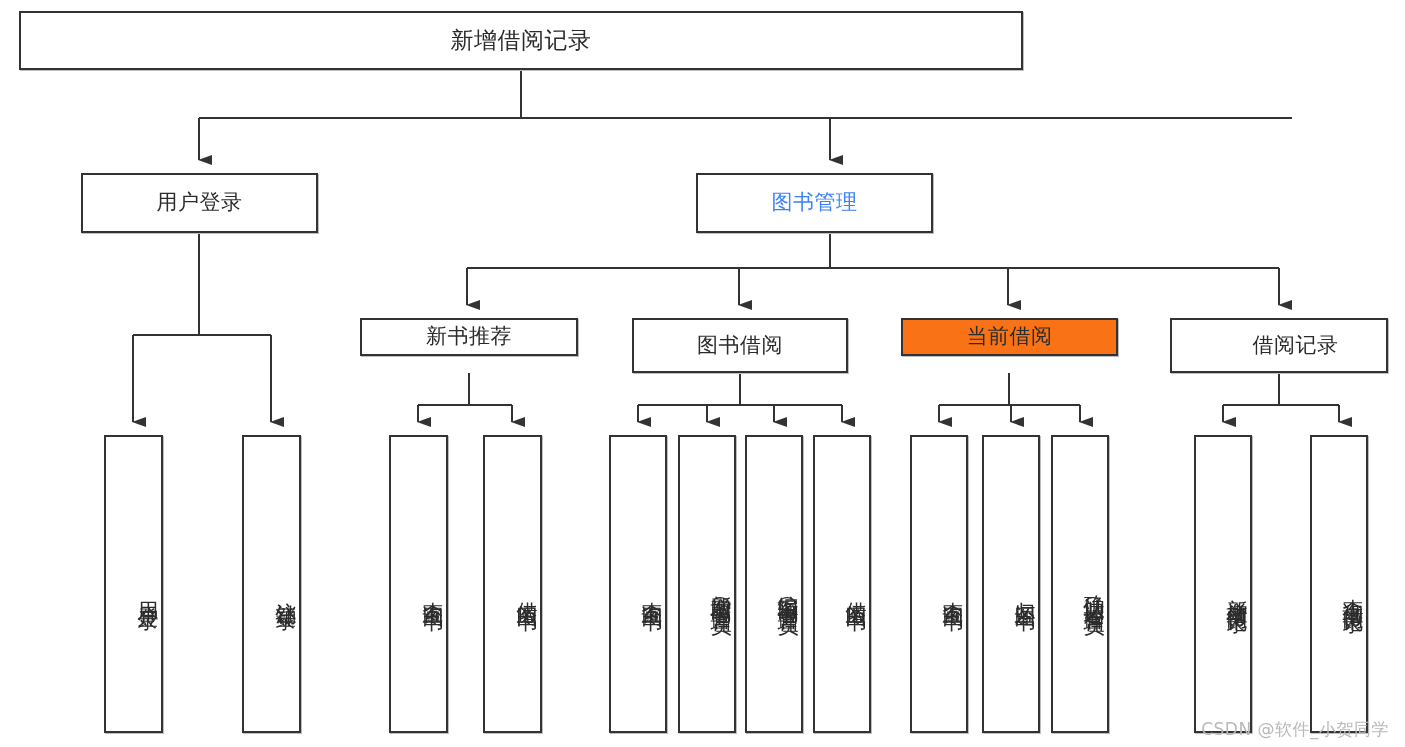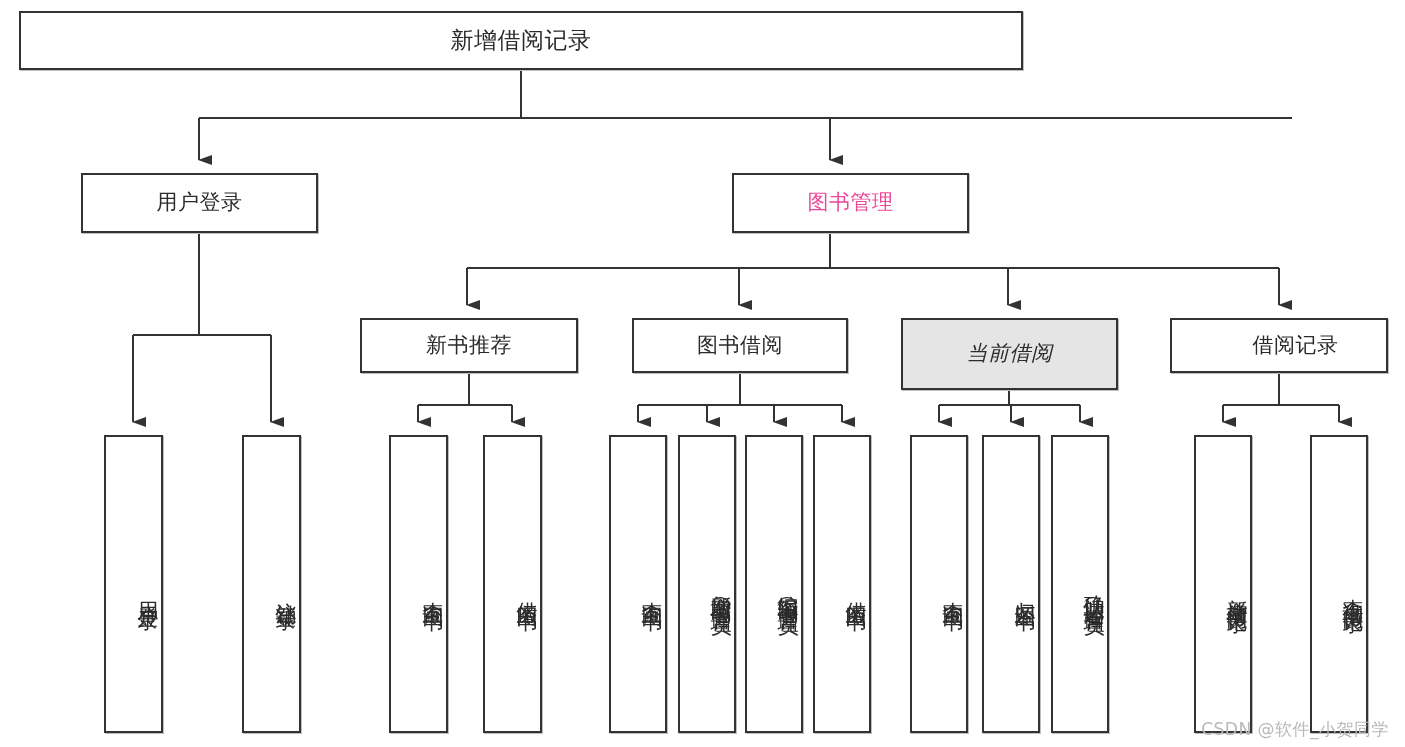--- a/index.html
+++ b/index.html
@@ -117,25 +117,25 @@
       <path d="M 1279 373 L 1279 405"></path>
       <path d="M 1223 405 L 1339 405"></path>
       <path d="M 1223 405 L 1223 422" marker-end="url(#arrow)"></path>
       <path d="M 1339 405 L 1339 422" marker-end="url(#arrow)"></path>
     </g>
   </svg>
 
   <div class="node node-h node-root" style="left: 19px; top: 11px; width: 1004px; height: 59px; border-color: rgb(51, 51, 51); background: rgb(255, 255, 255); color: rgb(43, 43, 43); box-shadow: rgb(191, 191, 191) 1px 1px 0px;">新增借阅记录</div>
 
   <div class="node node-h" style="left: 81px; top: 173px; width: 237px; height: 60px; border-color: rgb(51, 51, 51); background: rgb(255, 255, 255); color: rgb(43, 43, 43); box-shadow: rgb(191, 191, 191) 1px 1px 0px;">用户登录</div>
-  <div class="node node-h" style="left: 732px; top: 173px; width: 237px; height: 60px; border-color: rgb(51, 51, 51); background: rgb(255, 255, 255); color: #ec4899; box-shadow: rgb(191, 191, 191) 1px 1px 0px;">图书管理</div>
+  <div class="node node-h" style="left: 696px; top: 173px; width: 237px; height: 60px; border-color: rgb(51, 51, 51); background: rgb(255, 255, 255); color: #3b82f6; box-shadow: rgb(191, 191, 191) 1px 1px 0px;">图书管理</div>
 
-  <div class="node node-h" style="left: 360px; top: 318px; width: 218px; height: 55px; border-color: rgb(51, 51, 51); background: rgb(255, 255, 255); color: rgb(43, 43, 43); box-shadow: rgb(191, 191, 191) 1px 1px 0px;">新书推荐</div>
+  <div class="node node-h" style="left: 360px; top: 318px; width: 218px; height: 38px; border-color: rgb(51, 51, 51); background: rgb(255, 255, 255); color: rgb(43, 43, 43); box-shadow: rgb(191, 191, 191) 1px 1px 0px;">新书推荐</div>
   <div class="node node-h" style="left: 632px; top: 318px; width: 216px; height: 55px; border-color: rgb(51, 51, 51); background: rgb(255, 255, 255); color: rgb(43, 43, 43); box-shadow: rgb(191, 191, 191) 1px 1px 0px;">图书借阅</div>
-  <div class="node node-h" style="left: 901px; top: 318px; width: 217px; height: 72px; border-color: rgb(51, 51, 51); background: #e5e5e5; color: rgb(43, 43, 43); box-shadow: rgb(191, 191, 191) 1px 1px 0px; font-style: italic;">当前借阅</div>
+  <div class="node node-h" style="left: 901px; top: 318px; width: 217px; height: 38px; border-color: rgb(51, 51, 51); background: #f97316; color: rgb(43, 43, 43); box-shadow: rgb(191, 191, 191) 1px 1px 0px;">当前借阅</div>
   <div class="node node-h" style="left: 1170px; top: 318px; width: 218px; height: 55px; border-color: rgb(51, 51, 51); background: rgb(255, 255, 255); color: rgb(43, 43, 43); box-shadow: rgb(191, 191, 191) 1px 1px 0px; padding-left: 33px;">借阅记录</div>
 
   <div class="node node-v" style="left: 104px; top: 435px; width: 59px; height: 298px; border-color: rgb(51, 51, 51); background: rgb(255, 255, 255); color: rgb(43, 43, 43); box-shadow: rgb(191, 191, 191) 1px 1px 0px;">用户登录</div>
   <div class="node node-v" style="left: 242px; top: 435px; width: 59px; height: 298px; border-color: rgb(51, 51, 51); background: rgb(255, 255, 255); color: rgb(43, 43, 43); box-shadow: rgb(191, 191, 191) 1px 1px 0px;">注销登录</div>
   <div class="node node-v" style="left: 389px; top: 435px; width: 59px; height: 298px; border-color: rgb(51, 51, 51); background: rgb(255, 255, 255); color: rgb(43, 43, 43); box-shadow: rgb(191, 191, 191) 1px 1px 0px;">查询图书</div>
   <div class="node node-v" style="left: 483px; top: 435px; width: 59px; height: 298px; border-color: rgb(51, 51, 51); background: rgb(255, 255, 255); color: rgb(43, 43, 43); box-shadow: rgb(191, 191, 191) 1px 1px 0px;">借阅图书</div>
   <div class="node node-v" style="left: 609px; top: 435px; width: 58px; height: 298px; border-color: rgb(51, 51, 51); background: rgb(255, 255, 255); color: rgb(43, 43, 43); box-shadow: rgb(191, 191, 191) 1px 1px 0px;">查询图书</div>
   <div class="node node-v" style="left: 678px; top: 435px; width: 58px; height: 298px; border-color: rgb(51, 51, 51); background: rgb(255, 255, 255); color: rgb(43, 43, 43); box-shadow: rgb(191, 191, 191) 1px 1px 0px;">新增图书（管理员）</div>
   <div class="node node-v" style="left: 745px; top: 435px; width: 58px; height: 298px; border-color: rgb(51, 51, 51); background: rgb(255, 255, 255); color: rgb(43, 43, 43); box-shadow: rgb(191, 191, 191) 1px 1px 0px;">编辑图书（管理员）</div>
   <div class="node node-v" style="left: 813px; top: 435px; width: 58px; height: 298px; border-color: rgb(51, 51, 51); background: rgb(255, 255, 255); color: rgb(43, 43, 43); box-shadow: rgb(191, 191, 191) 1px 1px 0px;">借阅图书</div>

